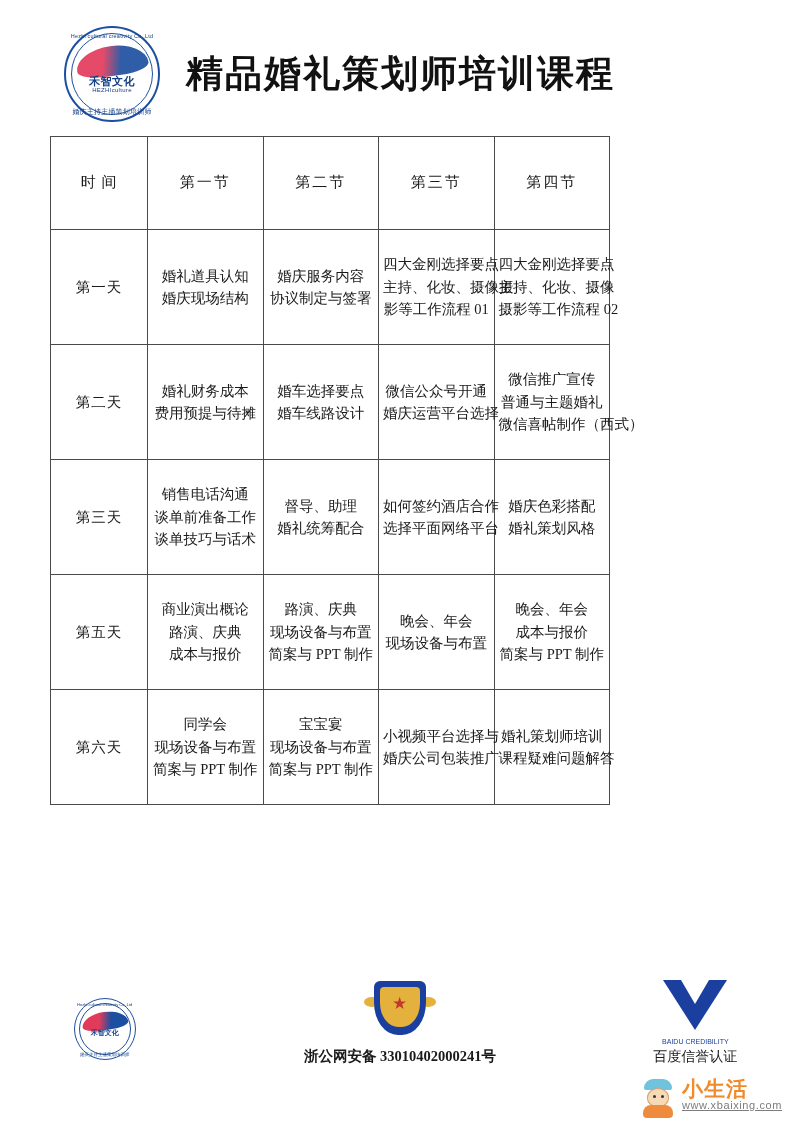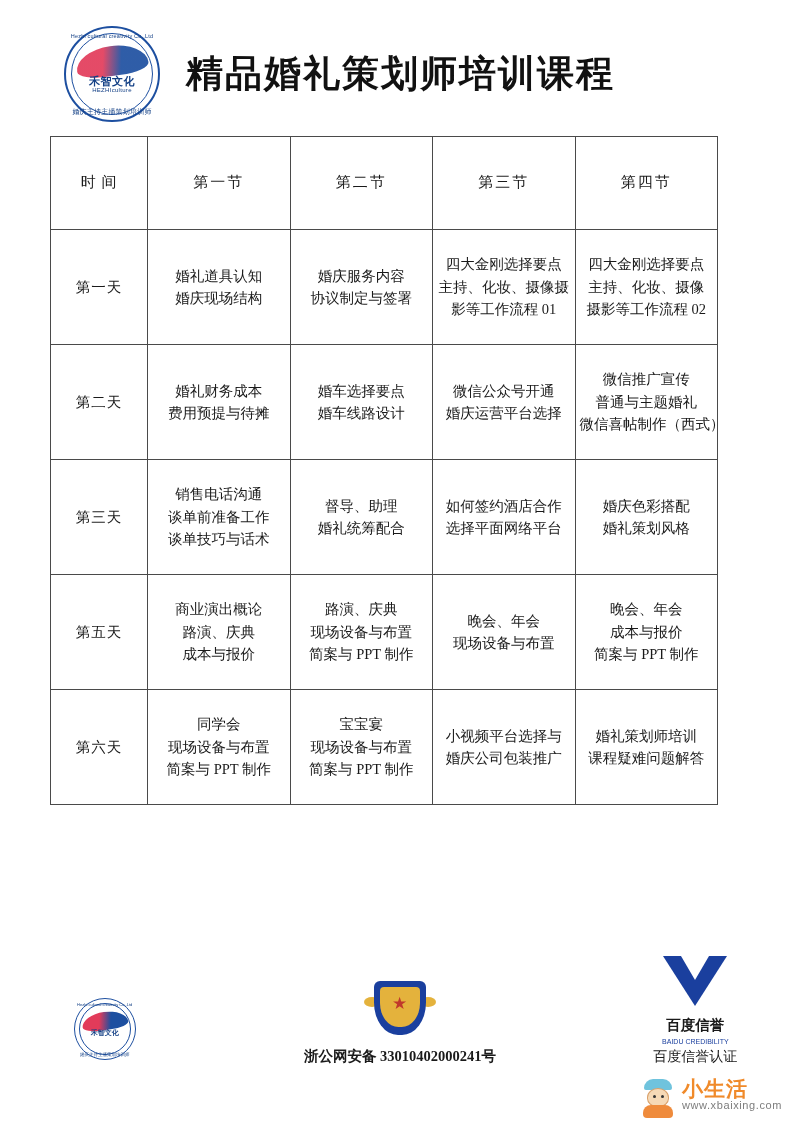--- a/index.html
+++ b/index.html
@@ -99,21 +99,21 @@
     margin-left: 22px;
     color: #111;
     white-space: nowrap;
   }
 
   
   .table-wrap {
     margin: 40px 50px 0 50px;
   }
   table.schedule {
-    width: 668px;
+    width: 560px;
     border-collapse: collapse;
     table-layout: fixed;
   }
   table.schedule td, table.schedule th {
     border: 1px solid #4a4a4a;
     text-align: center;
     vertical-align: middle;
     padding: 10px 4px;
     font-size: 14.5px;
     line-height: 1.55;
@@ -275,20 +275,21 @@
     position: absolute; left: 3px; top: 27px; width: 30px; height: 13px;
     background: #ef8b3c; border-radius: 8px 8px 4px 4px;
   }
   .wm-text { line-height: 1.05; }
   .wm-text .main {
     font-size: 21px; font-weight: bold; color: #f08a2a; letter-spacing: 1px;
   }
   .wm-text .sub {
     font-size: 11px; color: #7d7d7d; letter-spacing: .6px;
     font-family: "Liberation Sans", sans-serif;
+    text-decoration: underline;
   }
 </style>
 </head>
 <body>
 
 <div class="header">
   <div class="logo">
     <div class="ring-outer"></div>
     <div class="ring-inner"></div>
     <div class="arc-top">Hezhi cultural creativity Co.,Ltd</div>
@@ -449,21 +450,20 @@
       <div class="star">★</div>
     </div>
     <div class="label">浙公网安备 33010402000241号</div>
   </div>
 
   <div class="badge">
     <div class="baiduv">
       <div class="v"></div>
       <div class="notch"></div>
     </div>
-    <div class="label">百度信誉</div>
     <div class="sublabel" style="font-size:7px;color:#1a3f9e;font-weight:normal;font-family:'Liberation Sans',sans-serif;">BAIDU CREDIBILITY</div>
     <div class="sublabel">百度信誉认证</div>
   </div>
 
 </div>
 
 <div class="watermark">
   <div class="wm-avatar">
     <div class="hat"></div>
     <div class="face"></div>

